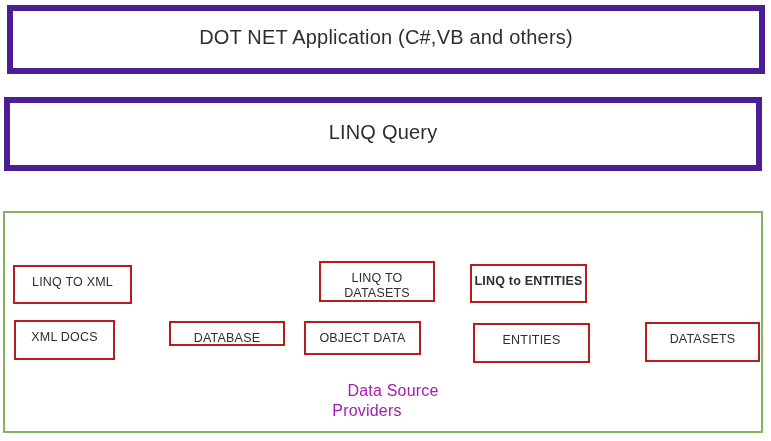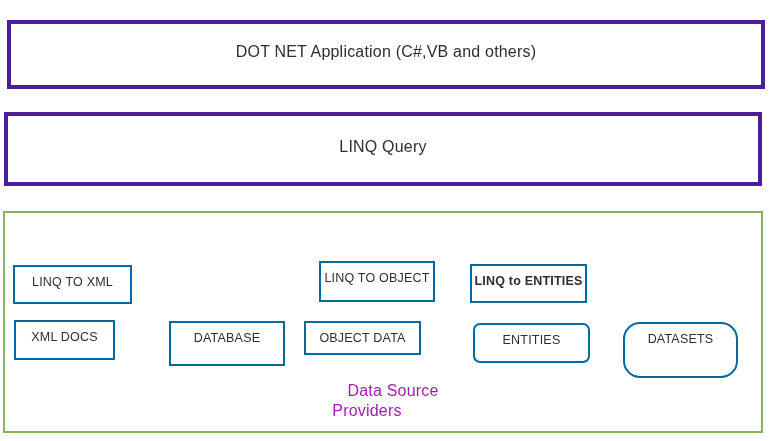--- a/index.html
+++ b/index.html
@@ -20,55 +20,54 @@
     position: absolute;
     box-sizing: border-box;
     display: flex;
     align-items: center;
     justify-content: center;
     background: #ffffff;
     text-align: center;
   }
   
   .outer {
-    border: 4px solid #4c1d95;
-    font-size: 16px;
+    border: 6px solid #4c1d95;
+    font-size: 20px;
     letter-spacing: 0.2px;
-    margin-top: 15px;
   }
   .box-app   { left: 7px;  top: 5px;   width: 758px; height: 69px; padding-bottom: 5px; }
   .box-query { left: 4px;  top: 97px;  width: 758px; height: 74px; padding-bottom: 4px; }
   .box-providers {
     left: 3px; top: 211px; width: 760px; height: 222px;
     border: 2px solid #85b35f;
     background: transparent;
   }
   
   .small {
-    border: 2px solid #0369a1;
+    border: 2px solid #b91c1c;
     font-size: 12.5px;
     letter-spacing: 0.2px;
     align-items: flex-start;
     padding-top: 8px;
     line-height: 15px;
     overflow: hidden;
   }
   
   .p1 { left: 13px;  top: 265px; width: 119px; height: 39px; }
   .p2 { left: 169px; top: 265px; width: 116px; height: 39px; }
   .p3 { left: 319px; top: 261px; width: 116px; height: 41px; }
   .p4 { left: 470px; top: 264px; width: 117px; height: 39px; font-weight: bold; }
   .p5 { left: 620px; top: 265px; width: 116px; height: 37px; padding-top: 4px; line-height: 16px; }
   .p5 .wrap-narrow { display: inline-block; width: 78px; }
   
   .s1 { left: 14px;  top: 320px; width: 101px; height: 40px; }
-  .s2 { left: 169px; top: 321px; width: 116px; height: 45px; }
+  .s2 { left: 169px; top: 321px; width: 116px; height: 25px; }
   .s3 { left: 304px; top: 321px; width: 117px; height: 34px; }
-  .s4 { left: 473px; top: 323px; width: 117px; height: 40px; border-radius: 7px; }
-  .s5 { left: 623px; top: 322px; width: 115px; height: 56px; border-radius: 17px; }
+  .s4 { left: 473px; top: 323px; width: 117px; height: 40px; }
+  .s5 { left: 645px; top: 322px; width: 115px; height: 40px; }
   
   .caption-line {
     position: absolute;
     transform: translateX(-50%);
     font-size: 16px;
     letter-spacing: 0.2px;
     white-space: nowrap;
     color: #a21caf;
   }
   .caption-1 { left: 393px; top: 382px; }
@@ -86,21 +85,21 @@
   <div class="box outer box-query">
     <span>LINQ Query</span>
   </div>
 
   <div class="box box-providers"></div>
 
   <div class="box small p1">
     <span>LINQ TO XML</span>
   </div>
   <div class="box small p3">
-    <span>LINQ TO OBJECT</span>
+    <span>LINQ TO DATASETS</span>
   </div>
   <div class="box small p4">
     <span>LINQ to ENTITIES</span>
   </div>
 
   <div class="box small s1">
     <span>XML DOCS</span>
   </div>
   <div class="box small s2">
     <span>DATABASE</span>

